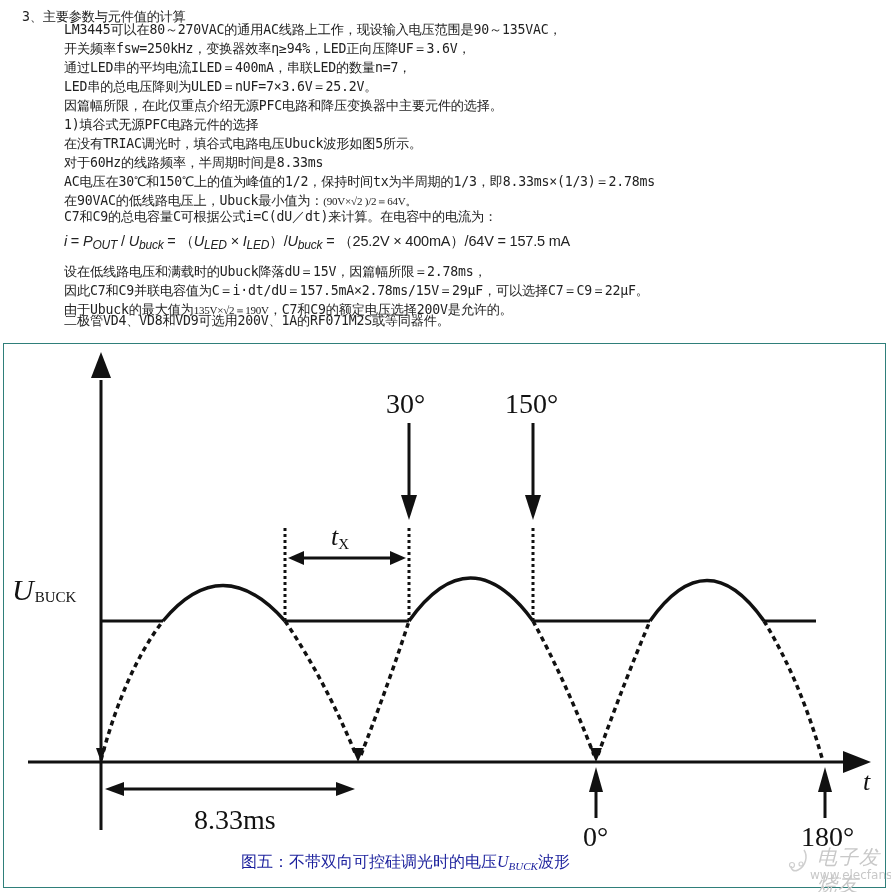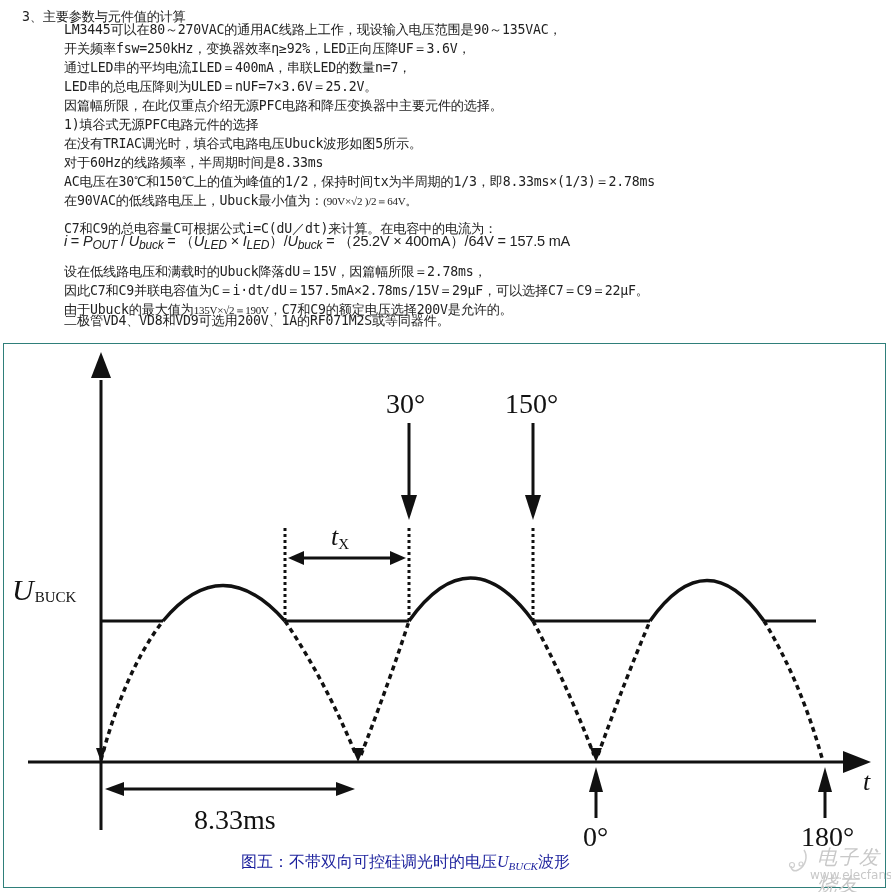--- a/index.html
+++ b/index.html
@@ -21,32 +21,32 @@
     .watermark .wm-title { position: absolute; left: 29px; top: 2px; font-size: 20px; font-style: italic; letter-spacing: 1px; }
     .watermark .wm-url { position: absolute; left: 22px; top: 26px; font-size: 12px; }
     .watermark .wm-logo { position: absolute; left: 0; top: 6px; width: 22px; height: 28px; }
   </style>
 </head>
 <body>
 
 <div class="text-block">
   <div class="line heading" style="top:8px">3、主要参数与元件值的计算</div>
   <div class="line body" style="top:21px">LM3445可以在80～270VAC的通用AC线路上工作，现设输入电压范围是90～135VAC，</div>
-  <div class="line body" style="top:40px">开关频率fsw=250kHz，变换器效率η≥92%，LED正向压降UF＝3.6V，</div>
+  <div class="line body" style="top:40px">开关频率fsw=250kHz，变换器效率η≥94%，LED正向压降UF＝3.6V，</div>
   <div class="line body" style="top:59px">通过LED串的平均电流ILED＝400mA，串联LED的数量n=7，</div>
   <div class="line body" style="top:78px">LED串的总电压降则为ULED＝nUF=7×3.6V＝25.2V。</div>
   <div class="line body" style="top:97px">因篇幅所限，在此仅重点介绍无源PFC电路和降压变换器中主要元件的选择。</div>
   <div class="line body" style="top:116px">1)填谷式无源PFC电路元件的选择</div>
   <div class="line body" style="top:135px">在没有TRIAC调光时，填谷式电路电压Ubuck波形如图5所示。</div>
   <div class="line body" style="top:154px">对于60Hz的线路频率，半周期时间是8.33ms</div>
   <div class="line body" style="top:173px">AC电压在30℃和150℃上的值为峰值的1/2，保持时间tx为半周期的1/3，即8.33ms×(1/3)＝2.78ms</div>
   <div class="line body" style="top:192px">
     <span>在90VAC的低线路电压上，Ubuck最小值为：</span><span class="small-serif">(90V×√2 )/2＝64V。</span>
   </div>
-  <div class="line body" style="top:220px">C7和C9的总电容量C可根据公式i=C(dU／dt)来计算。在电容中的电流为：</div>
+  <div class="line body" style="top:208px">C7和C9的总电容量C可根据公式i=C(dU／dt)来计算。在电容中的电流为：</div>
   <div class="line body formula" style="top:232px">
     <i>i</i><span> = </span><i>P</i><sub>OUT</sub><span> / </span><i>U</i><sub>buck</sub><span> = （</span><i>U</i><sub>LED</sub><span> × </span><i>I</i><sub>LED</sub><span>）/</span><i>U</i><sub>buck</sub><span> = （25.2V × 400mA）/64V = 157.5 mA</span>
   </div>
   <div class="line body" style="top:263px">设在低线路电压和满载时的Ubuck降落dU＝15V，因篇幅所限＝2.78ms，</div>
   <div class="line body" style="top:282px">因此C7和C9并联电容值为C＝i·dt/dU＝157.5mA×2.78ms/15V＝29μF，可以选择C7＝C9＝22μF。</div>
   <div class="line body" style="top:301px">
     <span>由于Ubuck的最大值为</span><span class="small-serif">135V×√2＝190V</span><span>，C7和C9的额定电压选择200V是允许的。</span>
   </div>
   <div class="line body" style="top:312px">二极管VD4、VD8和VD9可选用200V、1A的RF071M2S或等同器件。</div>
 </div>

